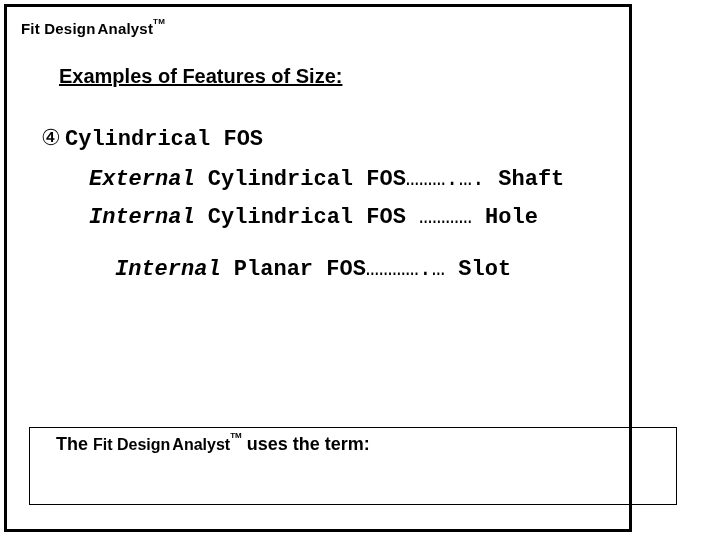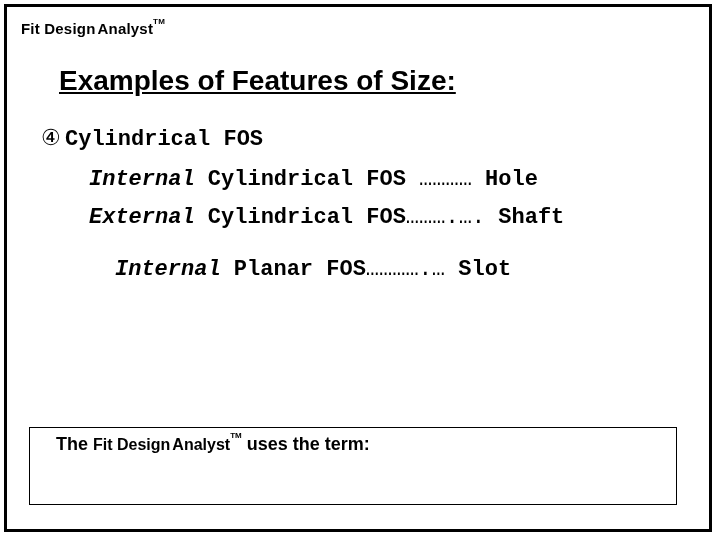--- a/index.html
+++ b/index.html
@@ -6,21 +6,21 @@
     margin: 0;
     padding: 0;
     width: 720px;
     height: 540px;
     background: #fff;
     font-family: Arial, Helvetica, sans-serif;
     color: #000;
   }
   .slide {
     box-sizing: border-box;
-    width: 708px;
+    width: 628px;
     height: 528px;
     margin: 4px;
     border: 3px solid #000;
     position: relative;
     padding: 0;
   }
   .brand {
     position: absolute;
     top: 14px;
     left: 14px;
@@ -35,21 +35,21 @@
     font-size: 8px;
     vertical-align: top;
     position: relative;
     top: -3px;
     font-weight: 700;
   }
   .title {
     position: absolute;
     top: 58px;
     left: 52px;
-    font-size: 28px;
+    font-size: 20px;
     font-weight: 700;
     text-decoration: underline;
   }
   .content {
     position: absolute;
     top: 110px;
     left: 34px;
     right: 34px;
     font-size: 22px;
     line-height: 1.55;
@@ -117,24 +117,24 @@
   </div>
 
   <div class="title">Examples of Features of Size:</div>
 
   <div class="content">
 
     <div class="row h1">
       <span class="bullet">④</span><span class="bold">Cylindrical FOS</span>
     </div>
     <div class="row sub">
-      <span class="ital">Internal</span><span class="bold"> Cylindrical FOS</span><span class="dots bold"> ………… </span><span class="bold">Hole</span>
+      <span class="ital">External</span><span class="bold"> Cylindrical FOS</span><span class="dots bold">……….…. </span><span class="bold">Shaft</span>
     </div>
     <div class="row sub">
-      <span class="ital">External</span><span class="bold"> Cylindrical FOS</span><span class="dots bold">……….…. </span><span class="bold">Shaft</span>
+      <span class="ital">Internal</span><span class="bold"> Cylindrical FOS</span><span class="dots bold"> ………… </span><span class="bold">Hole</span>
     </div>
 
     <div style="height:14px"></div>
 
     <div class="row sub2">
       <span class="ital">Internal</span><span class="bold"> Planar FOS</span><span class="dots bold">………….… </span><span class="bold">Slot</span>
     </div>
 
   </div>
 

